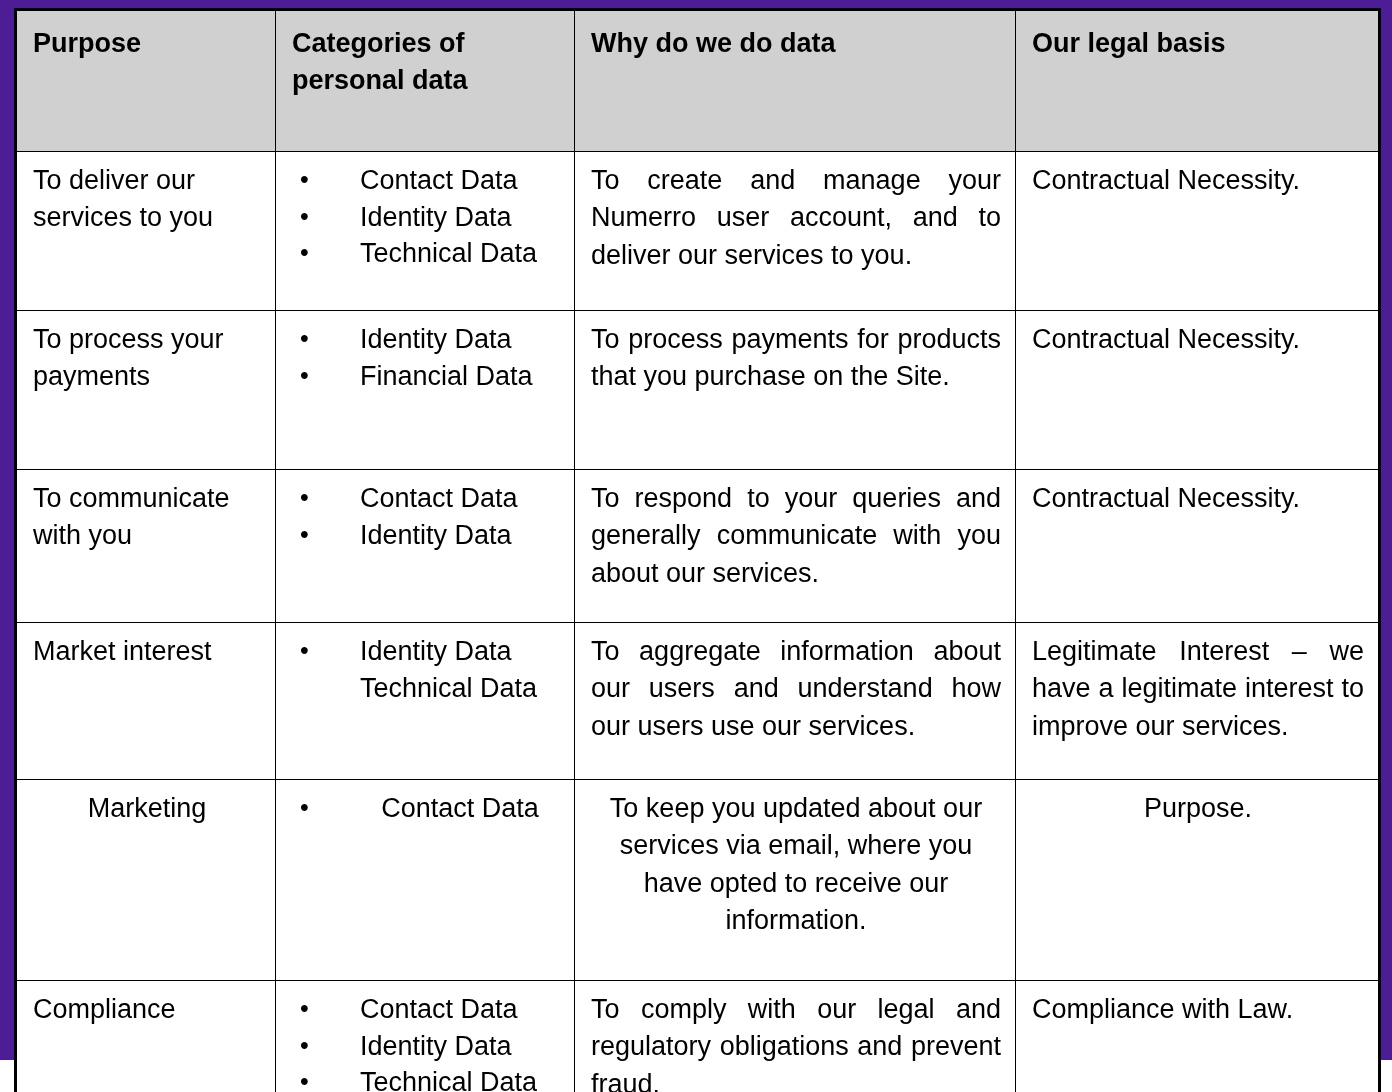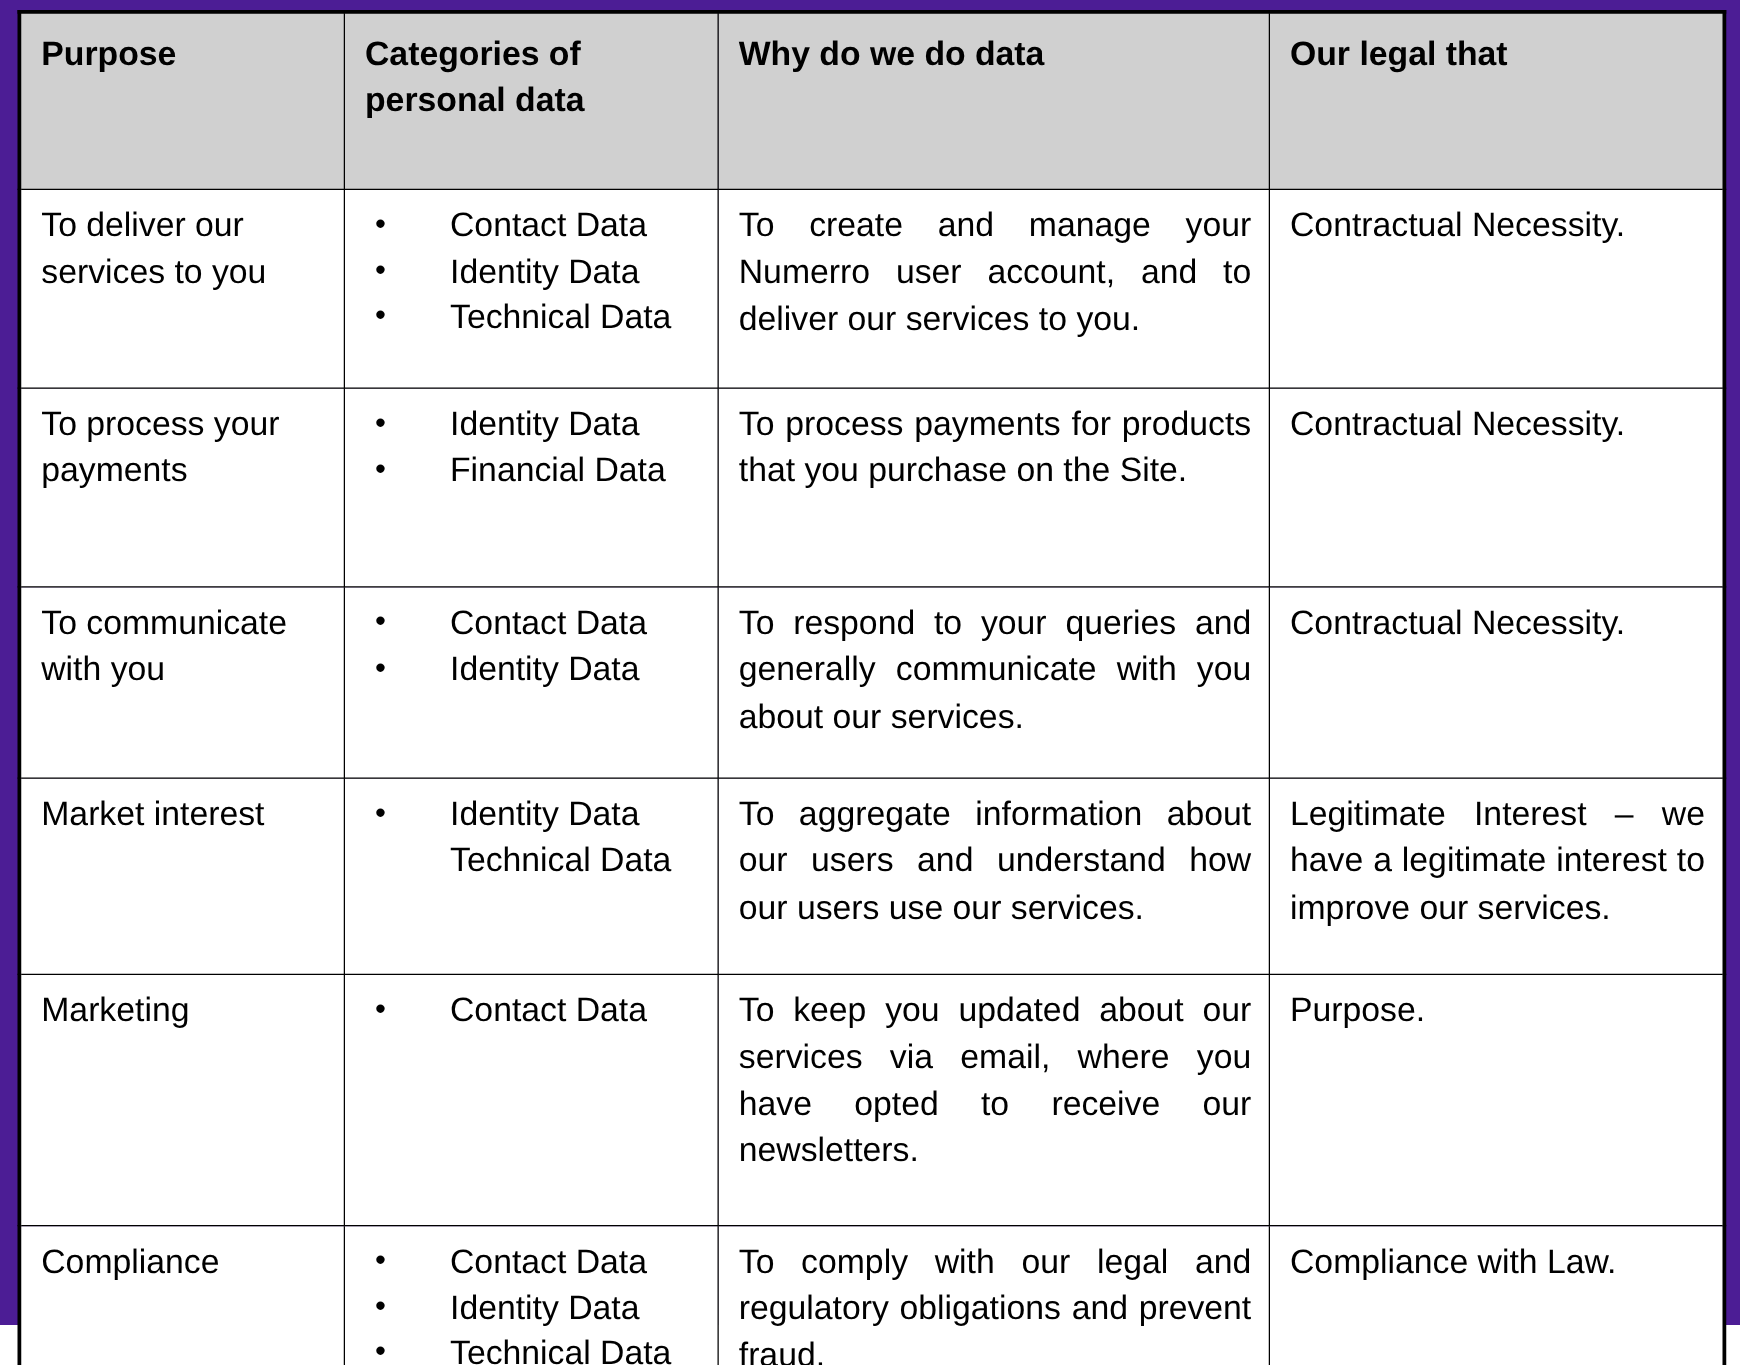--- a/index.html
+++ b/index.html
@@ -92,21 +92,21 @@
     padding-left: 68px;
   }
   .bullet-list li .item-label {
     display: inline;
   }
   
   tr.row-1 td { height: 138px; }
   tr.row-2 td { height: 138px; }
   tr.row-3 td { height: 132px; }
   tr.row-4 td { height: 136px; }
-  tr.row-5 td { height: 180px; }
+  tr.row-5 td { height: 180px; text-align: center; }
   tr.row-6 td { height: 148px; }
 </style>
 </head>
 <body>
 
 <div class="page">
 
   <table class="data-table">
     <colgroup>
       <col class="c1">
@@ -119,21 +119,21 @@
         <th>
           <span class="head-text">Purpose</span>
         </th>
         <th>
           <span class="head-text">Categories of personal data</span>
         </th>
         <th>
           <span class="head-text">Why do we do data</span>
         </th>
         <th>
-          <span class="head-text">Our legal that</span>
+          <span class="head-text">Our legal basis</span>
         </th>
       </tr>
     </thead>
     <tbody>
 
       <tr class="row-1">
         <td class="cell-purpose">To deliver our services to you</td>
         <td class="cell-categories">
           <ul class="bullet-list">
             <li><span class="bullet-dot">•</span><span class="item-label">Contact Data</span></li>
@@ -190,21 +190,21 @@
       </tr>
 
       <tr class="row-5">
         <td class="cell-purpose">Marketing</td>
         <td class="cell-categories">
           <ul class="bullet-list">
             <li><span class="bullet-dot">•</span><span class="item-label">Contact Data</span></li>
           </ul>
         </td>
         <td class="cell-why">
-          <span class="para">To keep you updated about our services via email, where you have opted to receive our newsletters.</span>
+          <span class="para">To keep you updated about our services via email, where you have opted to receive our information.</span>
         </td>
         <td class="cell-basis">Purpose.</td>
       </tr>
 
       <tr class="row-6">
         <td class="cell-purpose">Compliance</td>
         <td class="cell-categories">
           <ul class="bullet-list">
             <li><span class="bullet-dot">•</span><span class="item-label">Contact Data</span></li>
             <li><span class="bullet-dot">•</span><span class="item-label">Identity Data</span></li>

